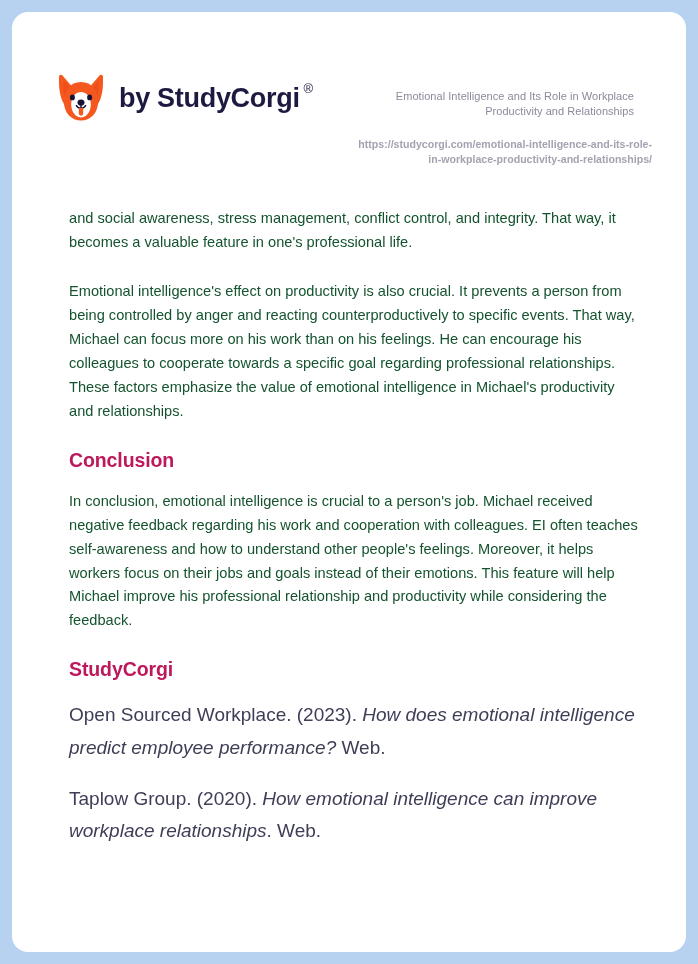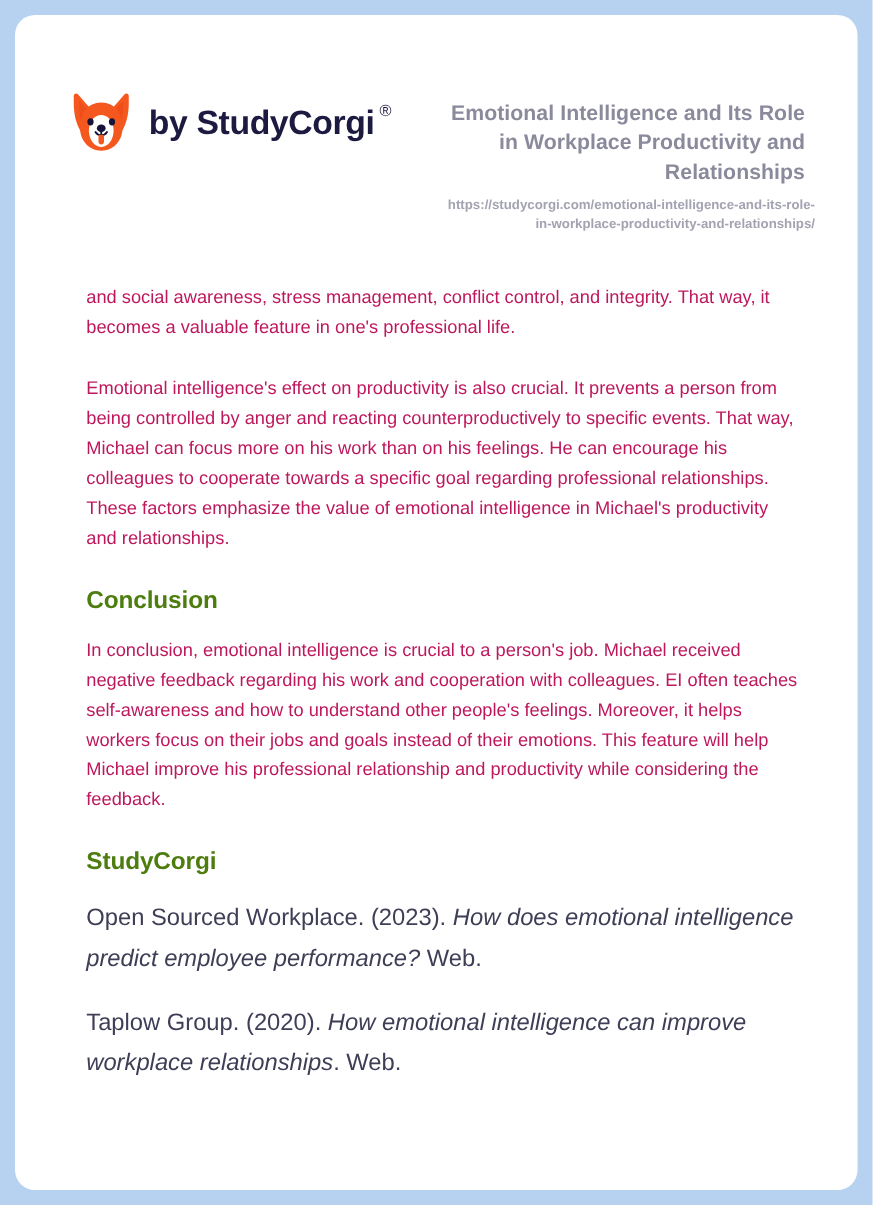--- a/index.html
+++ b/index.html
@@ -63,51 +63,51 @@
     top: -3px;
     color: #1d1a41;
   }
   .header-meta {
     text-align: right;
     flex: 0 1 auto;
     max-width: 305px;
     padding-top: 8px;
   }
   .header-title {
-    font-size: 17px;
-    font-weight: bold;
+    font-size: 11px;
+    font-weight: normal;
     color: #8a8a9c;
     line-height: 1.38;
     letter-spacing: 0.05px;
-    margin: 8px;
+    margin: 18px;
   }
   .header-url {
     font-size: 10.6px;
     font-weight: bold;
     color: #a3a3b2;
     line-height: 1.42;
     margin: 4px 0 0 0;
     word-break: break-word;
   }
   
   .doc-body {
     padding: 40px 45px 0 57px;
   }
   .para {
     font-size: 14.6px;
     line-height: 1.64;
-    color: #be185d;
+    color: #14532d;
     margin: 0 0 25px 0;
     letter-spacing: 0.01px;
   }
   .para:last-child { margin-bottom: 0; }
   .section-heading {
     font-size: 19.5px;
     font-weight: bold;
-    color: #4d7c0f;
+    color: #be185d;
     margin: 16px 0 18px 0;
     letter-spacing: -0.1px;
   }
   .reference {
     font-size: 19px;
     line-height: 1.72;
     color: #3e3e57;
     margin: 0 0 18px 0;
   }
   .reference em {

